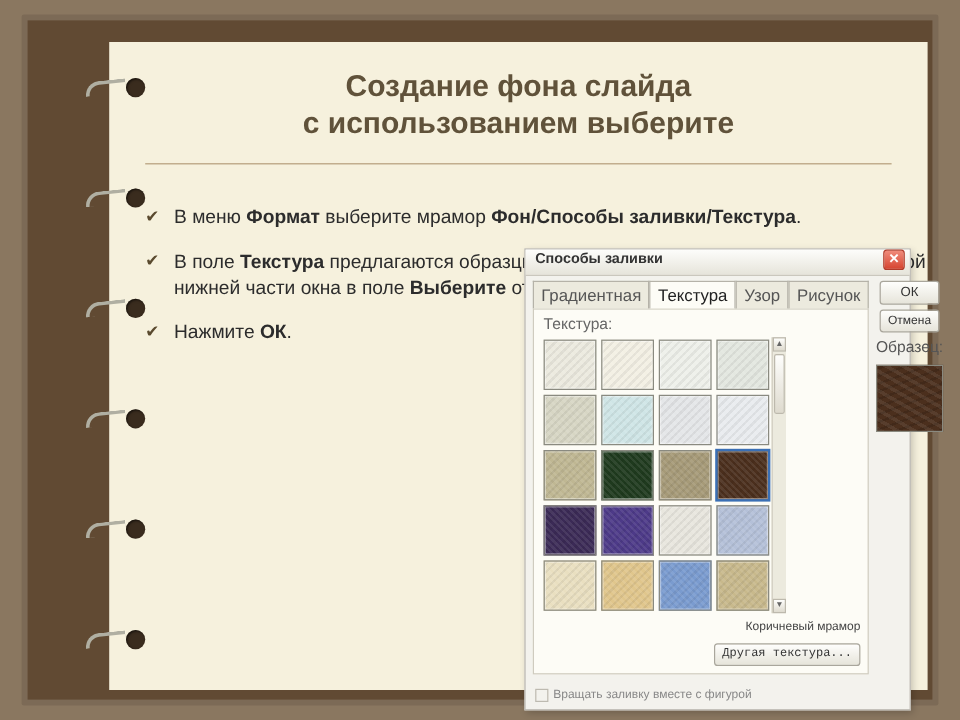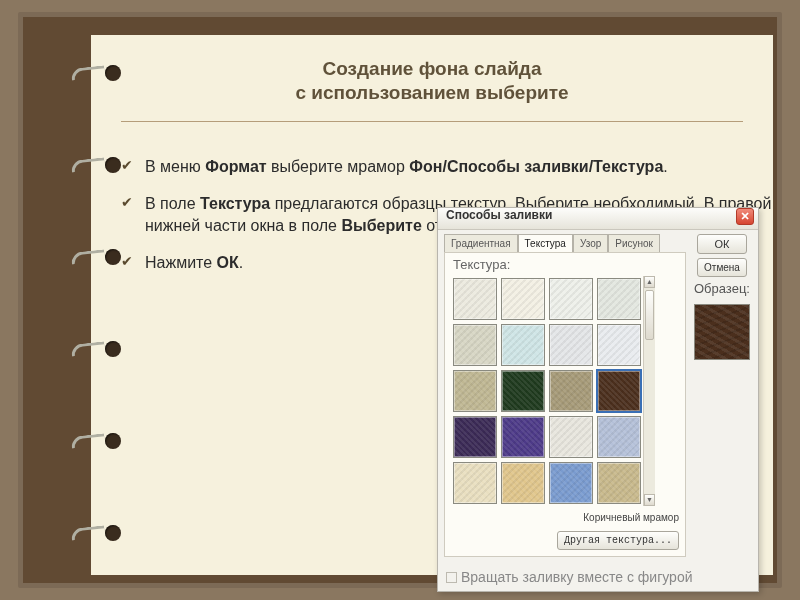--- a/index.html
+++ b/index.html
@@ -51,21 +51,21 @@
     width: 34px; height: 12px;
     border-top: 3px solid #b0afa2;
     border-left: 3px solid #b0afa2;
     border-top-left-radius: 14px;
     transform: rotate(-6deg);
   }
   .slide-title {
     text-align: center;
     color: #60523a;
     font-weight: bold;
-    font-size: 19px;
+    font-size: 25px;
     padding: 22px 30px 16px;
     line-height: 1.25;
   }
   .title-rule {
     margin: 0 30px;
     border: none;
     border-top: 1px solid #b59d7a;
   }
   .content {
     display: flex;
@@ -118,21 +118,21 @@
     border: 1px solid #b23a29;
     border-radius: 3px;
     color: #fff; font-weight: bold;
     font-size: 11px; line-height: 14px;
     text-align: center;
     cursor: pointer;
   }
   .dlg-body { display: flex; padding: 4px 6px 8px 6px; gap: 6px; }
   .dlg-left { flex: 1; }
   .dlg-right { width: 60px; display: flex; flex-direction: column; align-items: center; gap: 4px; }
-  .tabs { display: flex; gap: 0; font-size: 10px; }
+  .tabs { display: flex; gap: 0; font-size: 14px; }
   .tab {
     padding: 3px 6px;
     border: 1px solid #b5b2a8;
     border-bottom: none;
     background: #eceade;
     color: #555;
     cursor: pointer;
   }
   .tab.active { background: #fdfcf6; font-weight: normal; color: #222; }
   .texture-group {
@@ -199,21 +199,21 @@
   .btn-tight { font-size: 10px; padding: 3px 6px; }
   .sample-label { font-size: 13px; color: #555; }
   .sample-box {
     width: 56px; height: 56px;
     border: 1px solid #8a8a80;
     margin-top: 4px;
   }
   .dlg-footer {
     display: flex; align-items: center; gap: 4px;
     padding: 4px 8px 6px;
-    font-size: 14px; color: #888;
+    font-size: 10px; color: #888;
   }
   .chk {
     width: 11px; height: 11px;
     border: 1px solid #bdbab0;
     background: #f3f2ed;
   }
 </style>
 </head>
 <body>
 

